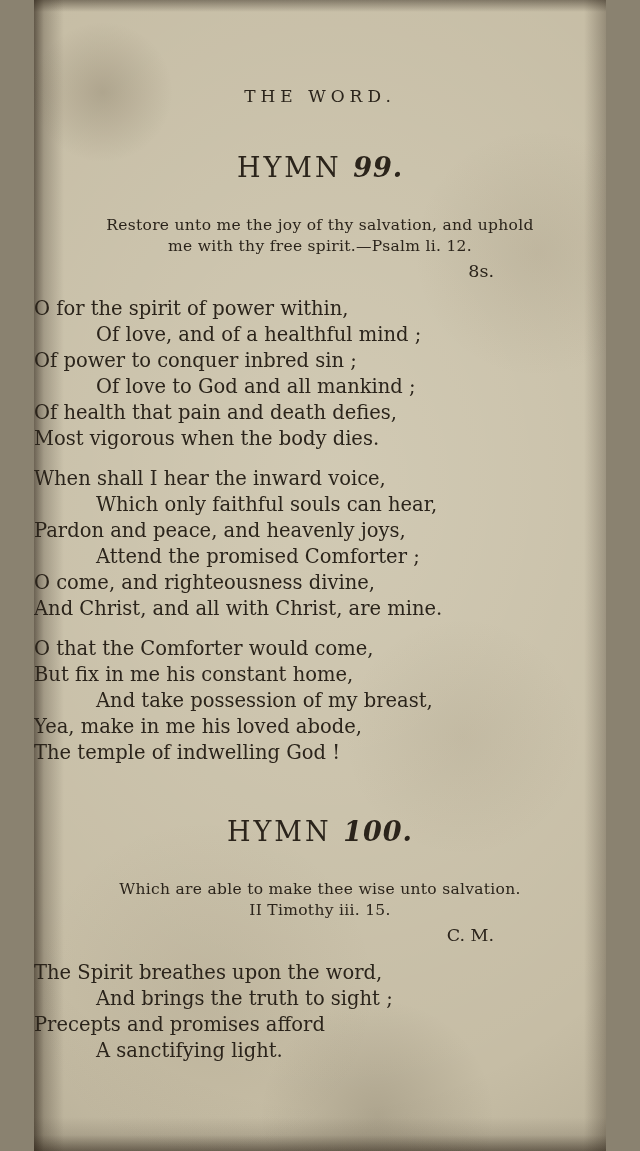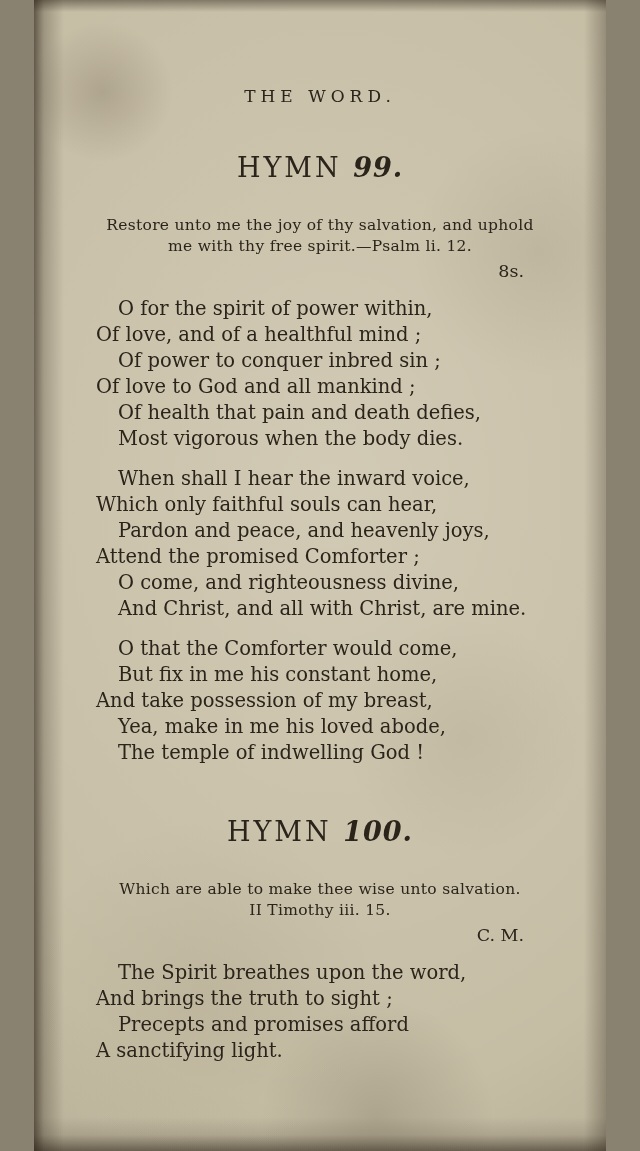--- a/index.html
+++ b/index.html
@@ -60,29 +60,28 @@
   .reference {
     margin: 32px auto 0 auto;
     width: 520px;
     text-align: center;
     font-size: 15.5px;
     line-height: 21px;
     letter-spacing: 0.3px;
   }
   .meter {
     text-align: right;
-    padding-right: 82px;
+    padding-right: 112px;
     font-size: 17.5px;
     line-height: 22px;
     margin-top: 3px;
   }
   .stanzas { margin-top: 6px; }
   .stanza { margin-top: 14px; }
   .verse-line {
-    padding-left: 84px;
     font-size: 19.5px;
     line-height: 26px;
     white-space: pre;
   }
   .verse-line.indent { padding-left: 62px; }
 </style>
 </head>
 <body>
 
 <div class="page">

